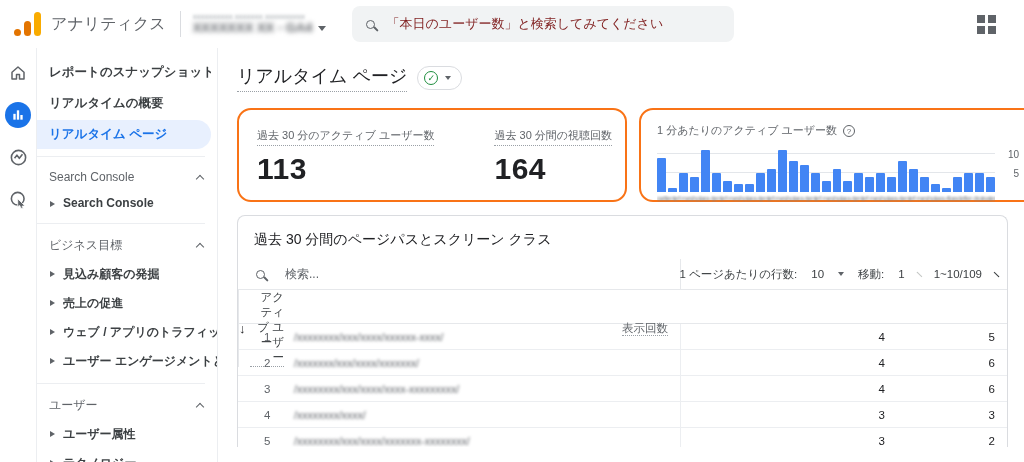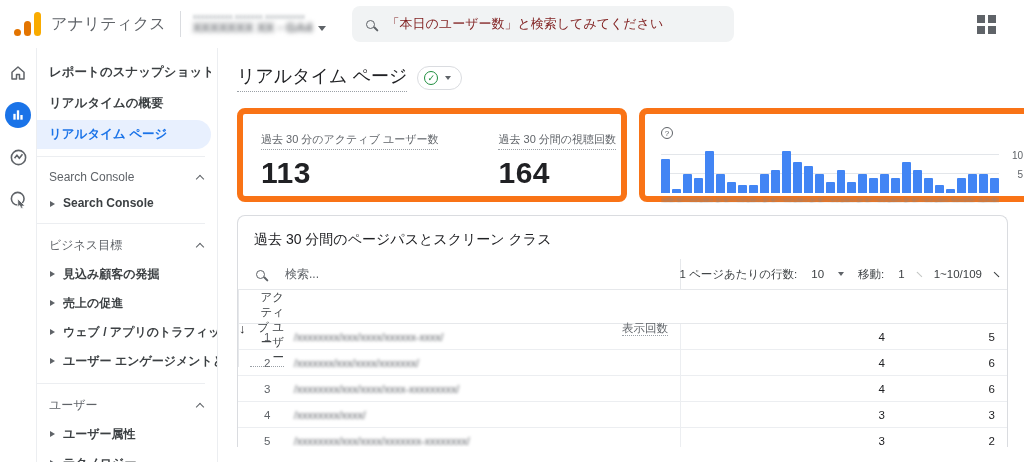--- a/index.html
+++ b/index.html
@@ -48,21 +48,21 @@
 
   
   .main { flex:1; padding:16px 0 0 19px; overflow:hidden; }
   .title-row { display:flex; align-items:center; gap:10px; margin-bottom:16px; }
   .page-title { font-size:18px; color:#202124; border-bottom:1.5px dotted #9aa0a6; padding-bottom:3px; cursor:pointer; }
   .check-pill { display:flex; align-items:center; gap:7px; border:1px solid #dadce0; border-radius:14px; padding:4px 10px 4px 6px; cursor:pointer; background:#fff; }
   .check-circle { width:14px; height:14px; border:1.6px solid #1e8e3e; border-radius:50%; color:#1e8e3e; font-size:9px; line-height:13px; text-align:center; font-weight:700; }
   .caret-sm { width:0; height:0; border-left:3.5px solid transparent; border-right:3.5px solid transparent; border-top:4.5px solid #5f6368; }
 
   .cards-row { display:flex; gap:12px; }
-  .card { border:6px solid #f97316; border-radius:8px; background:#fff; }
+  .card { border:2px solid #f97316; border-radius:14px; background:#fff; }
   .metrics-card { width:390px; height:94px; padding:15px 18px; display:flex; gap:60px; flex:none; }
   .metric-label { font-size:11px; color:#5f6368; border-bottom:1px dotted #9aa0a6; padding-bottom:2px; display:inline-block; white-space:nowrap; cursor:default; }
   .metric-value { font-size:30px; color:#202124; margin-top:6px; letter-spacing:.5px;font-weight:bold; }
 
   .chart-card { width:400px; height:94px; padding:13px 0 0 16px; flex:none; }
   .chart-label-row { display:flex; align-items:center; gap:6px; font-size:11px; color:#5f6368; margin-bottom:8px; }
   .help-ic { width:12px; height:12px; border:1.2px solid #5f6368; border-radius:50%; font-size:8px; line-height:11px; text-align:center; color:#5f6368; }
   .chart-zone { display:flex; }
   .plot { position:relative; width:338px; height:46px; }
   .gridline { position:absolute; left:0; right:0; height:1px; background:#e3e6ea; }
@@ -201,20 +201,21 @@
           <div class="metric-value">113</div>
         </div>
         <div>
           <span class="metric-label">過去 30 分間の視聴回数</span>
           <div class="metric-value">164</div>
         </div>
       </section>
 
       <section class="card chart-card">
         <div class="chart-label-row">
+          <span>1 分あたりのアクティブ ユーザー数</span>
           <span class="help-ic">?</span>
         </div>
         <div class="chart-zone">
           <div class="plot" id="plot">
               <div class="gridline" style="bottom: 38.3333px;"></div>
               <div class="gridline" style="bottom: 19.1667px;"></div>
               <div class="bars">
                 <div class="bar" style="height: 34.5px; background: rgb(66, 133, 244);"></div>
                 <div class="bar" style="height: 3.83333px; background: rgb(66, 133, 244);"></div>
                 <div class="bar" style="height: 19.1667px; background: rgb(66, 133, 244);"></div>

